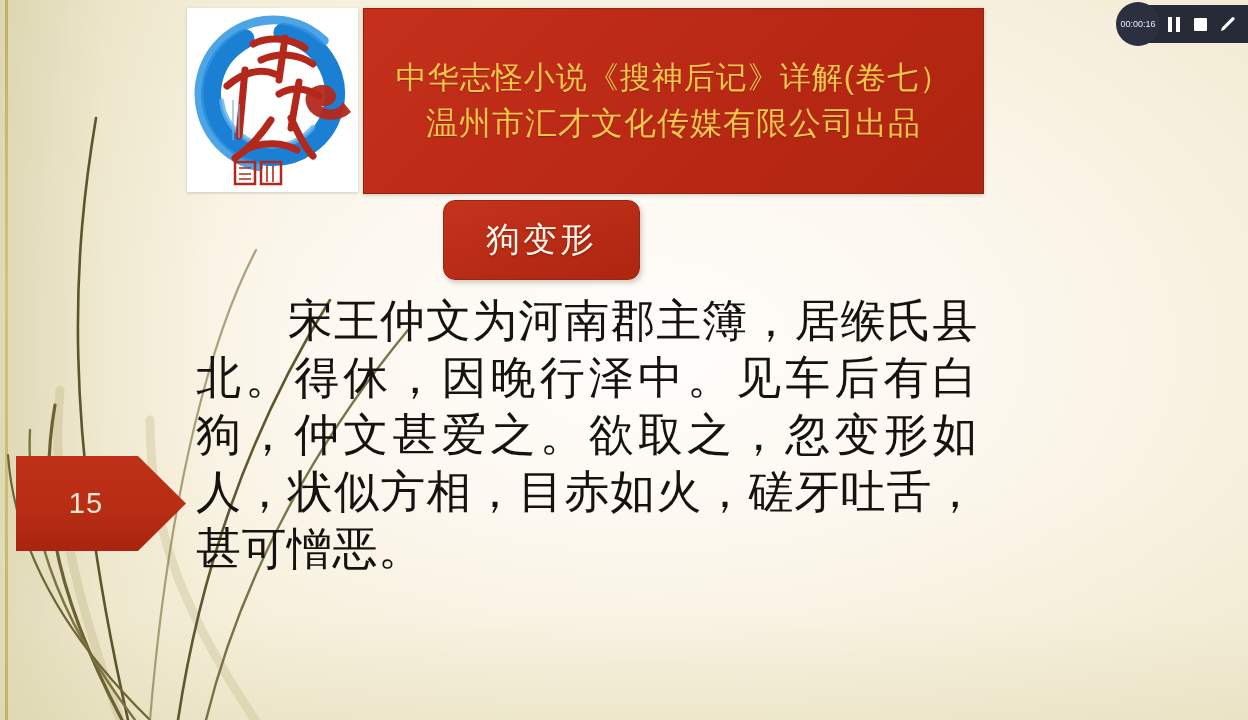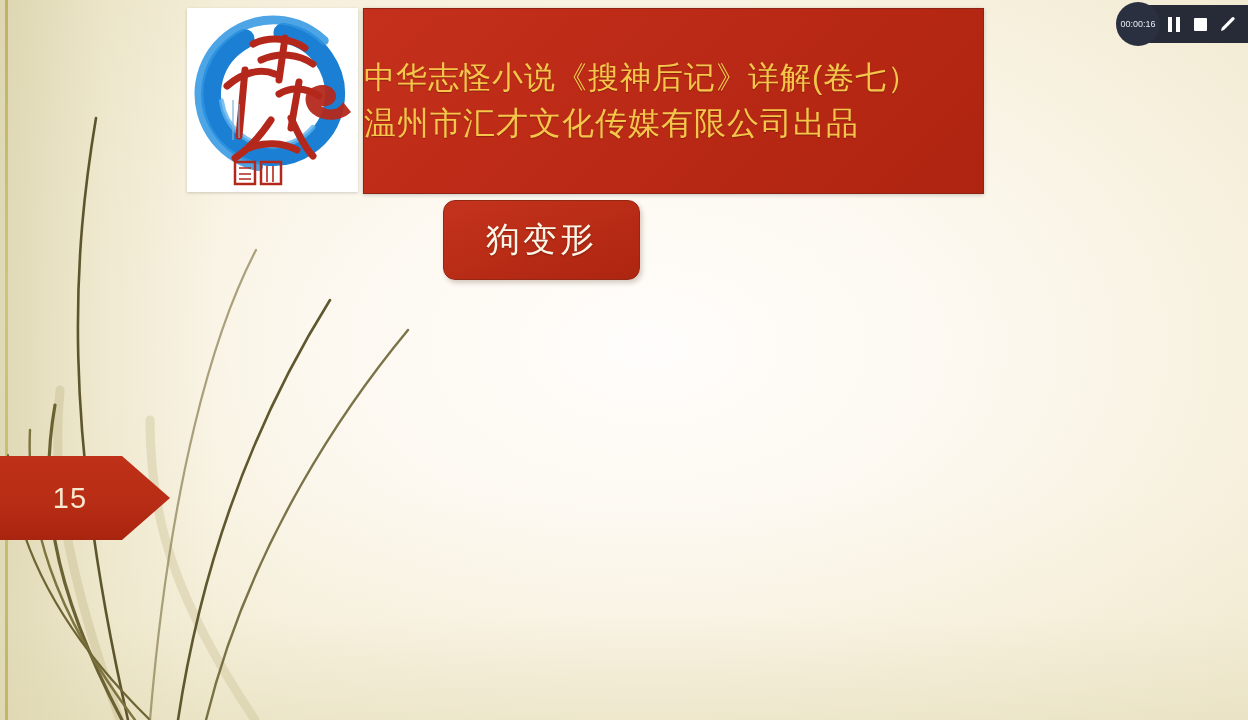--- a/index.html
+++ b/index.html
@@ -59,20 +59,21 @@
 
   .title-banner {
     position: absolute;
     left: 363px; top: 8px;
     width: 619px; height: 184px;
     background: linear-gradient(135deg, #c4301c 0%, #bb2a16 45%, #ae2410 100%);
     border: 1px solid #8e2413;
     box-shadow: 0 1px 4px rgba(0,0,0,.22);
     display: flex;
     flex-direction: column;
+    align-items: center;
     justify-content: center;
     gap: 6px;
   }
   .title-line {
     color: #f5c64a;
     font-size: 31px;
     letter-spacing: 1px;
     line-height: 1.25;
     text-shadow: 0 1px 1px rgba(0,0,0,.25);
     white-space: nowrap;
@@ -95,22 +96,22 @@
   .subtitle-text {
     color: #fdf6e6;
     font-size: 34px;
     letter-spacing: 3px;
     text-shadow: 0 1px 2px rgba(0,0,0,.3);
   }
 
   
   .page-chevron {
     position: absolute;
-    left: 0; top: 456px;
-    width: 170px; height: 84px;
+    left: 16px; top: 456px;
+    width: 170px; height: 95px;
     background: linear-gradient(180deg, #bf3118 0%, #b82d15 55%, #a9240f 100%);
     clip-path: polygon(0 0, 122px 0, 170px 50%, 122px 100%, 0 100%);
     display: flex;
     align-items: center;
     justify-content: center;
     box-shadow: 0 2px 4px rgba(0,0,0,.2);
   }
   .page-number {
     color: #f7e9cf;
     font-size: 29px;
@@ -236,20 +237,21 @@
   </div>
 
   <div class="subtitle-box">
     <span class="subtitle-text">狗变形</span>
   </div>
 
   <div class="page-chevron">
     <span class="page-number">15</span>
   </div>
 
+  <div class="body-text">宋王仲文为河南郡主簿，居缑氏县北。得休，因晚行泽中。见车后有白狗，仲文甚爱之。欲取之，忽变形如人，状似方相，目赤如火，磋牙吐舌，甚可憎恶。</div>
 
   <div class="recorder">
     <div class="rec-timer">00:00:16</div>
     <div class="rec-bar">
       <span class="rec-btn">
         <span class="ic-pause">
             <i></i>
             <i></i>
           </span>
       </span>

